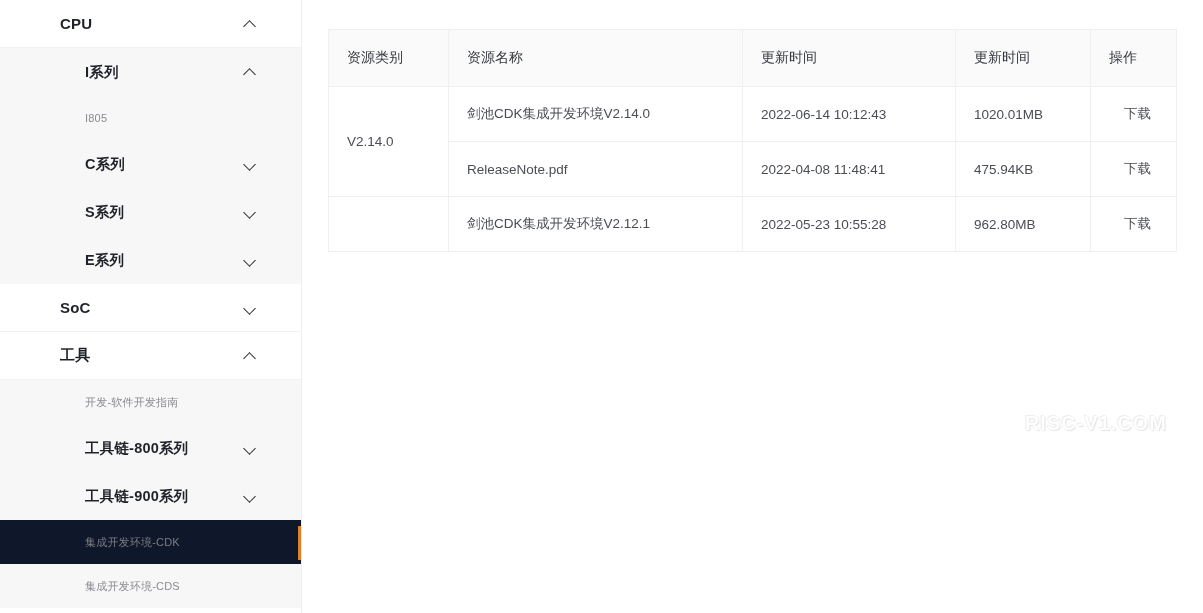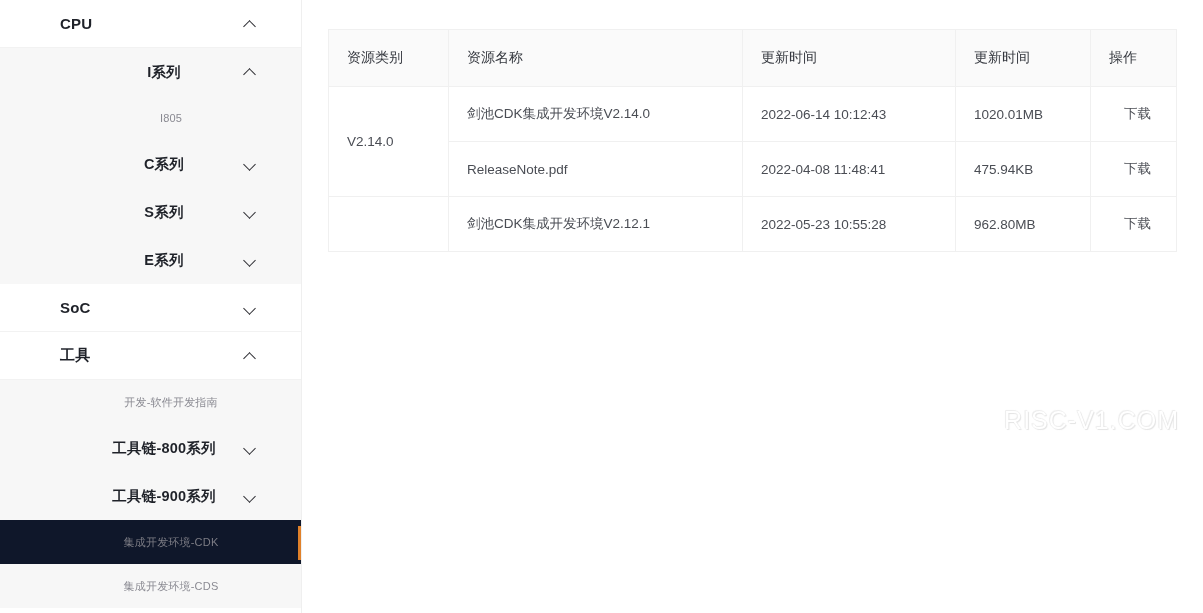--- a/index.html
+++ b/index.html
@@ -35,21 +35,21 @@
   }
   .nav-row .nav-label {
     flex: 1;
     font-size: 15px; font-weight: 700;
     color: #1f2229;
     letter-spacing: .2px;
     white-space: nowrap;
   }
 
   
-  .sub-panel { background: #f7f7f7; text-align: center; }
+  .sub-panel { background: #f7f7f7; }
   .nav-row.lvl2 {
     background: transparent;
     border-bottom: none;
     padding-left: 85px;
     height: 48px;
   }
   .nav-row.lvl2 .nav-label {
     font-size: 14.5px; font-weight: 700; color: #1f2229;
   }
   
@@ -118,22 +118,22 @@
 
   
   col.c1 { width: 120px; }
   col.c2 { width: 294px; }
   col.c3 { width: 213px; }
   col.c4 { width: 135px; }
   col.c5 { width: 86px; }
 
   
   #watermark {
-    position: absolute; right: 24px; bottom: 16px;
-    font-size: 25px; font-weight: 400;
+    position: absolute; right: 36px; bottom: 16px;
+    font-size: 20px; font-weight: 700;
     letter-spacing: 1px;
     color: #ffffff;
     text-shadow: 0 0 1px #dcdcdc, 1px 1px 1px #e3e3e3, -1px -1px 1px #ededed;
     opacity: .95;
     user-select: none;
   }
 </style>
 </head>
 <body>
 

